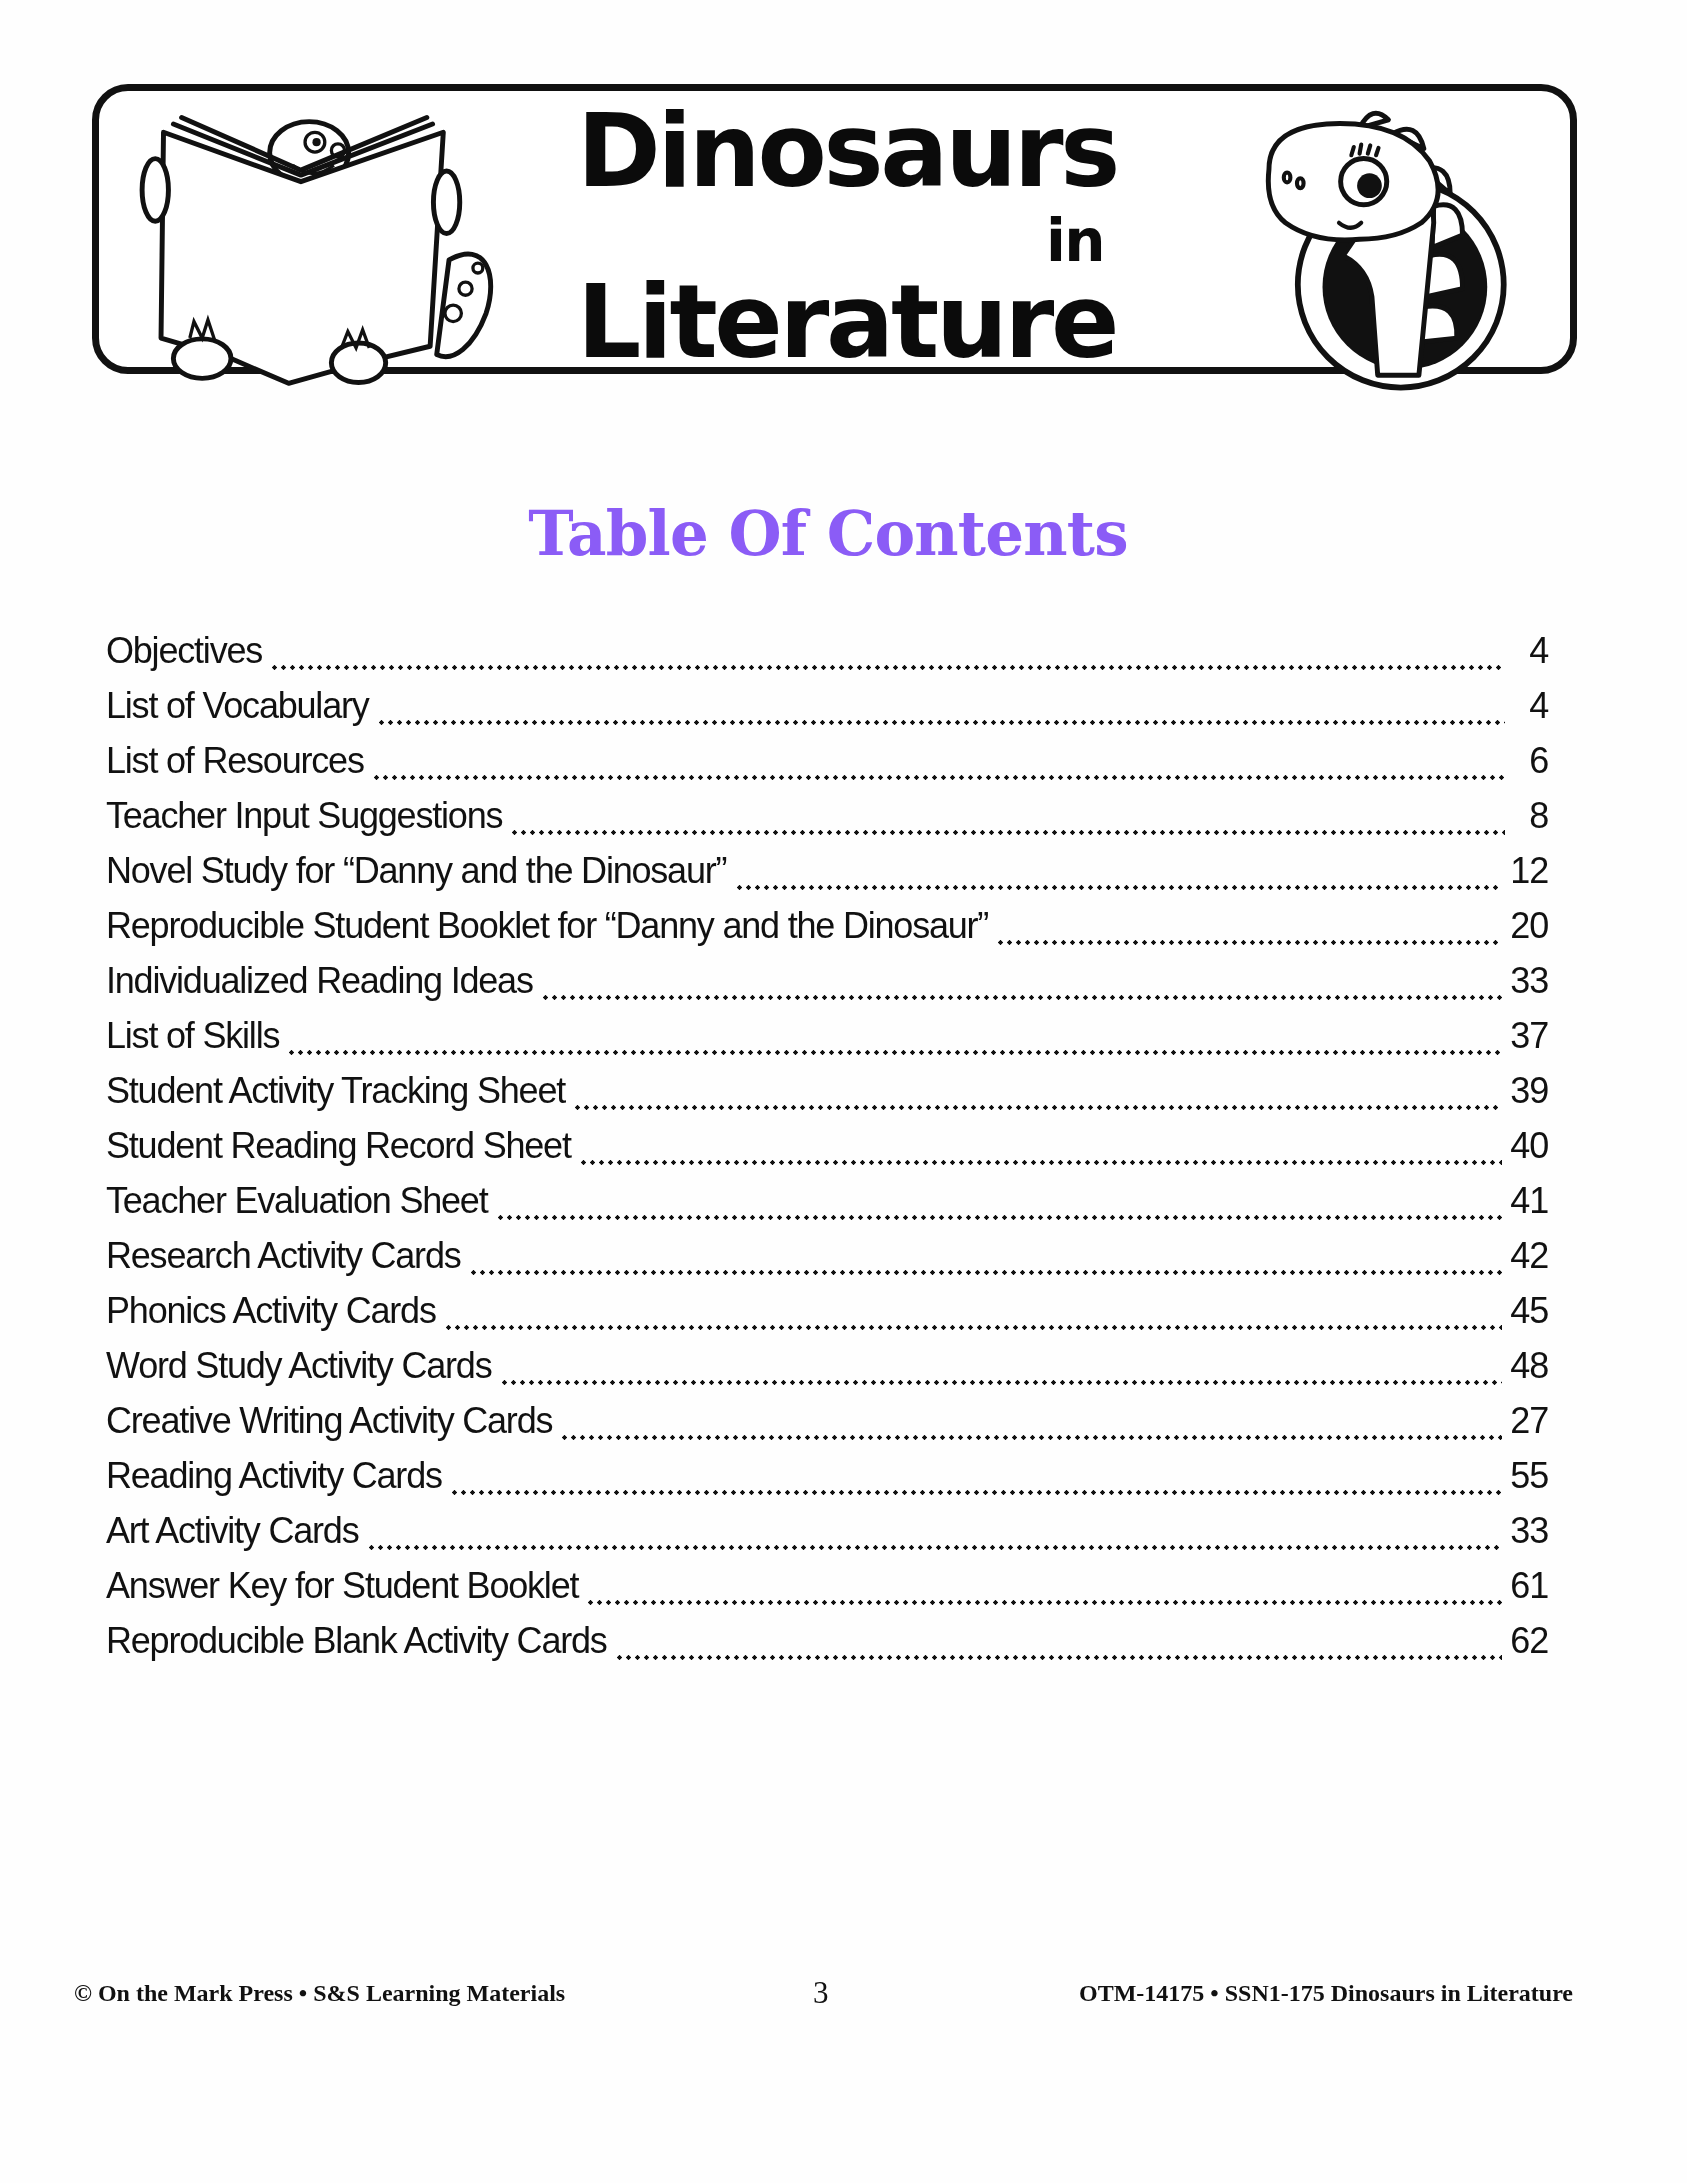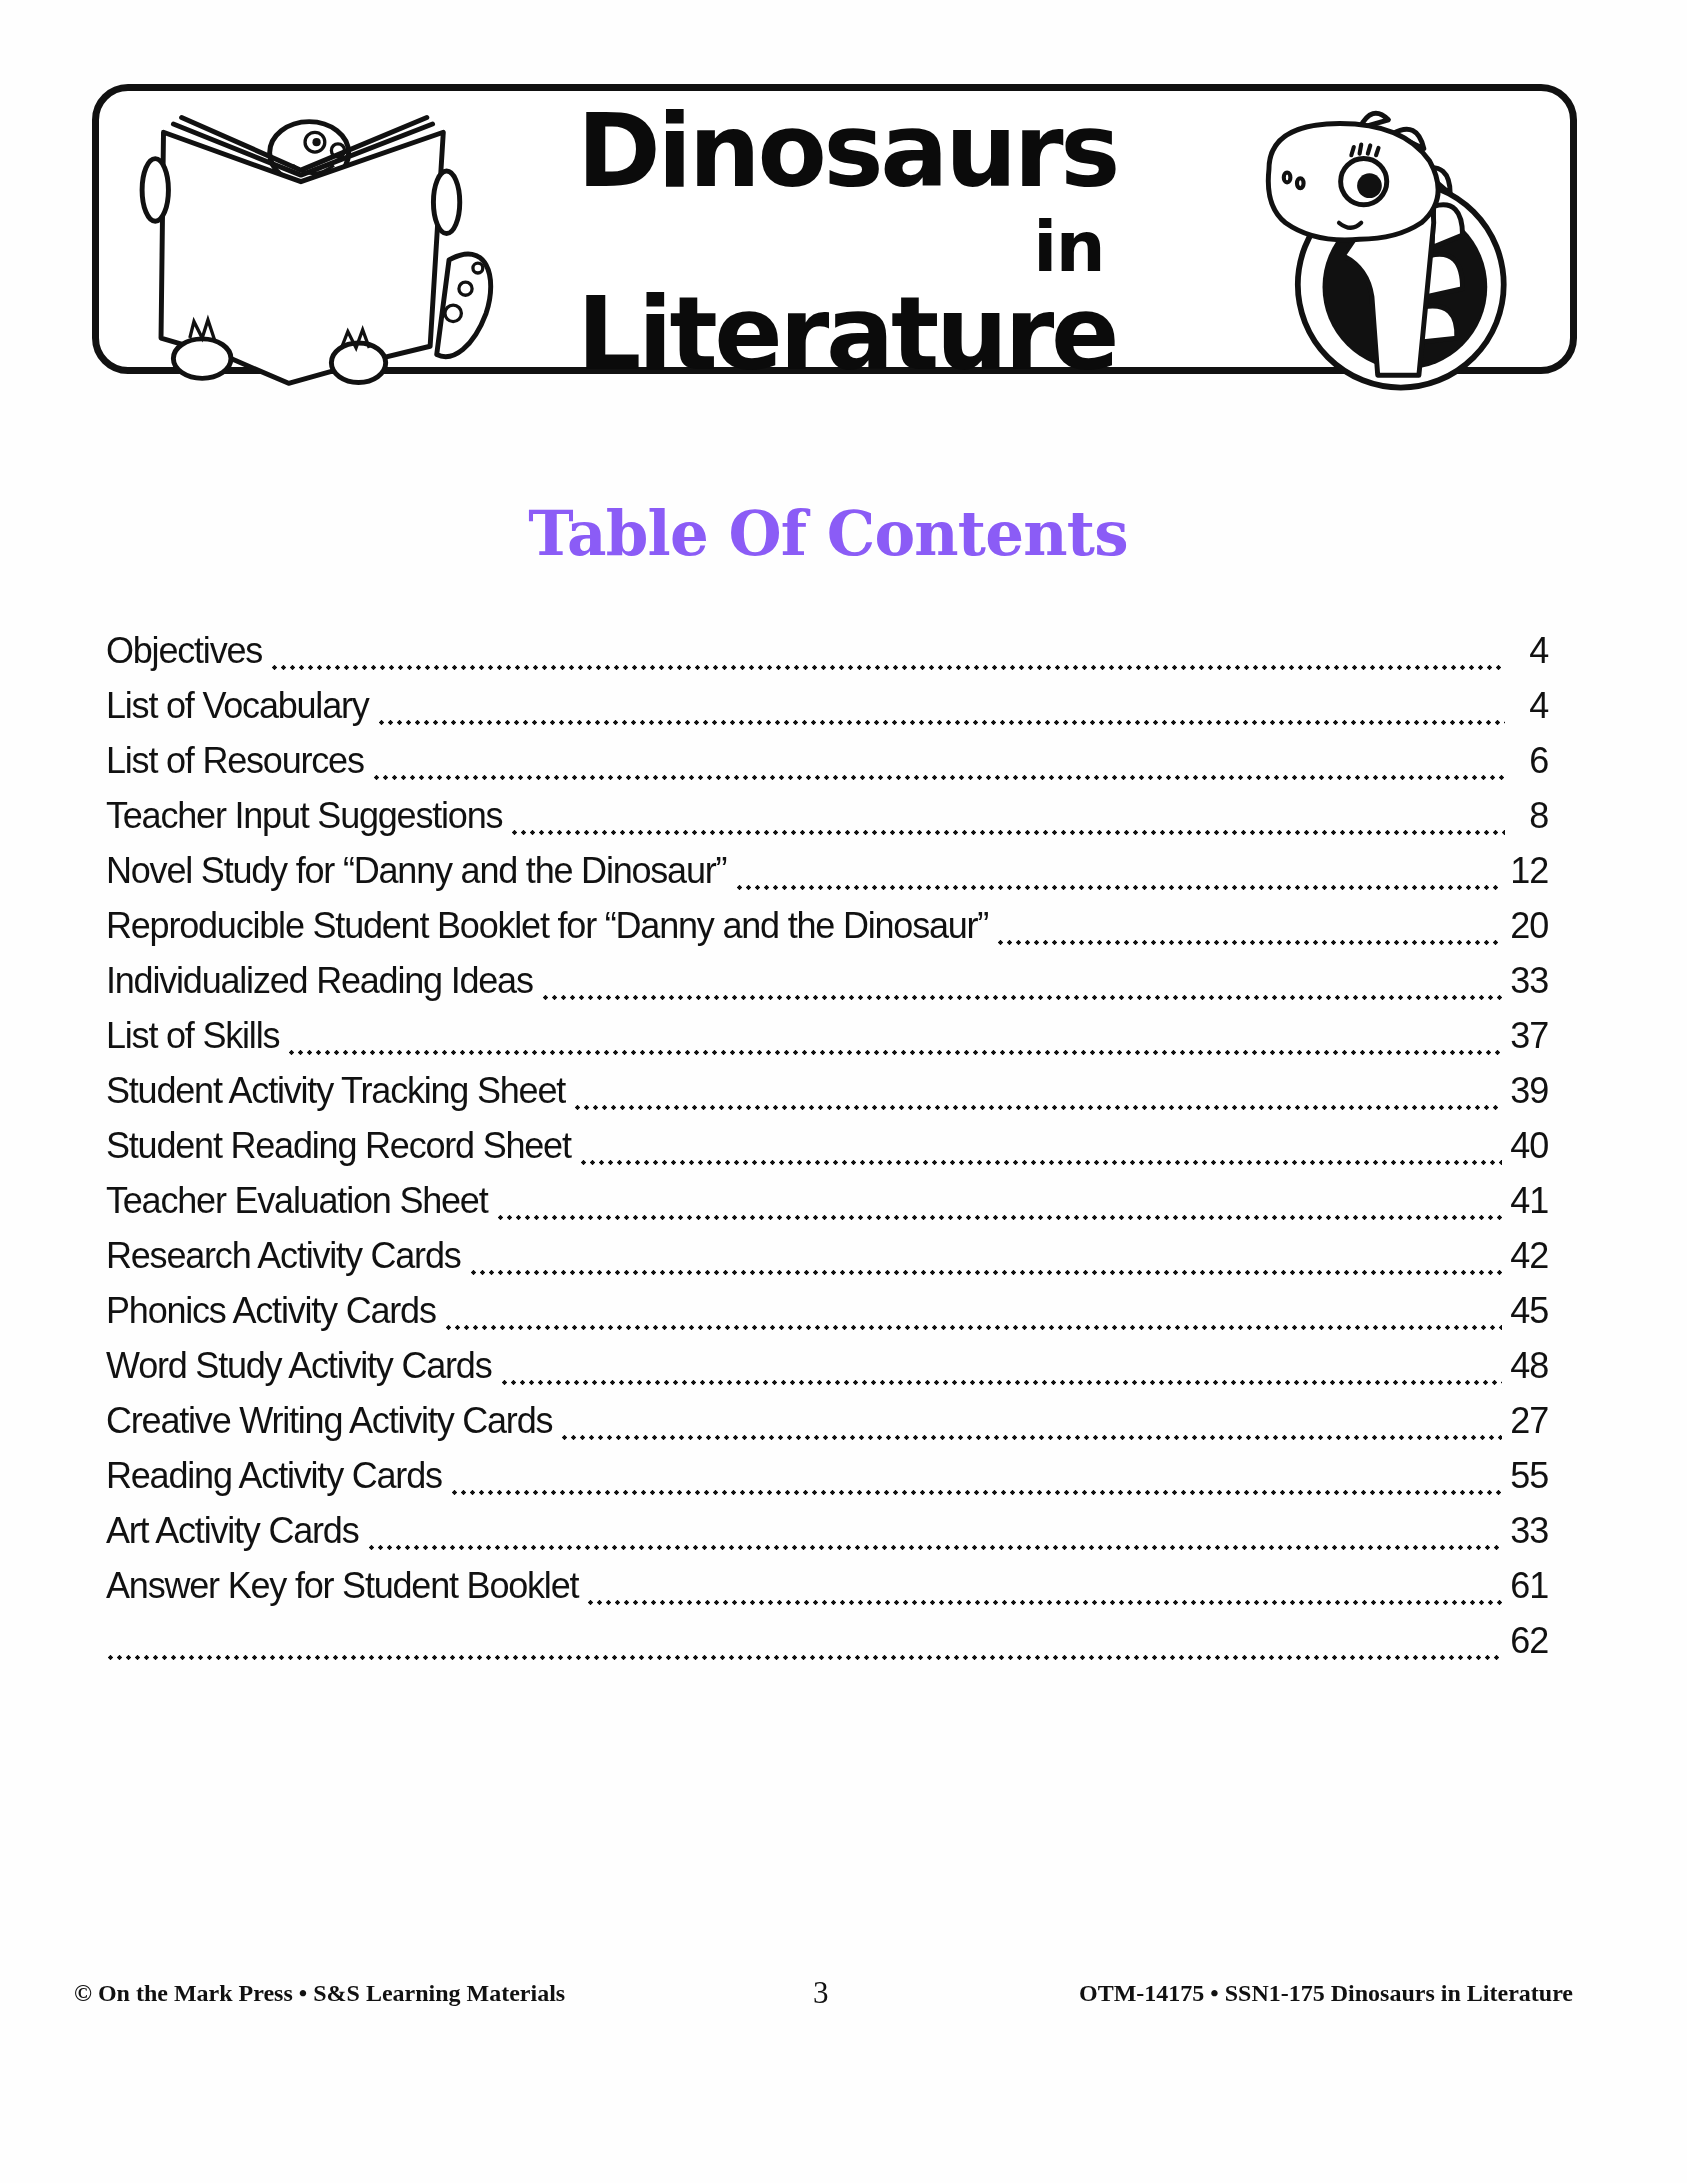--- a/index.html
+++ b/index.html
@@ -41,21 +41,21 @@
       line-height: 1;
     }
     .banner-title .t1 {
       display: block;
       font-size: 101px;
       letter-spacing: -3.3px;
       margin-top: 10px;
     }
     .banner-title .t2 {
       display: block;
-      font-size: 70px;
+      font-size: 58px;
       letter-spacing: -1.6px;
       margin-top: 10px;
     }
     .banner-title .t3 {
       display: block;
       font-size: 101px;
       letter-spacing: -3.3px;
       margin-top: 1.6px;
     }
     .dino-left {
@@ -302,20 +302,21 @@
       <span class="label">Art Activity Cards</span>
       <span class="leader"></span>
       <span class="page-num">33</span>
     </div>
     <div class="toc-row">
       <span class="label">Answer Key for Student Booklet</span>
       <span class="leader"></span>
       <span class="page-num">61</span>
     </div>
     <div class="toc-row">
+      <span class="label">Reproducible Blank Activity Cards</span>
       <span class="leader"></span>
       <span class="page-num">62</span>
     </div>
   </div>
 
   <div class="footer">
     <span class="f-left">© On the Mark Press • S&amp;S Learning Materials</span>
     <span class="f-center">3</span>
     <span class="f-right">OTM-14175 • SSN1-175 Dinosaurs in Literature</span>
   </div>

